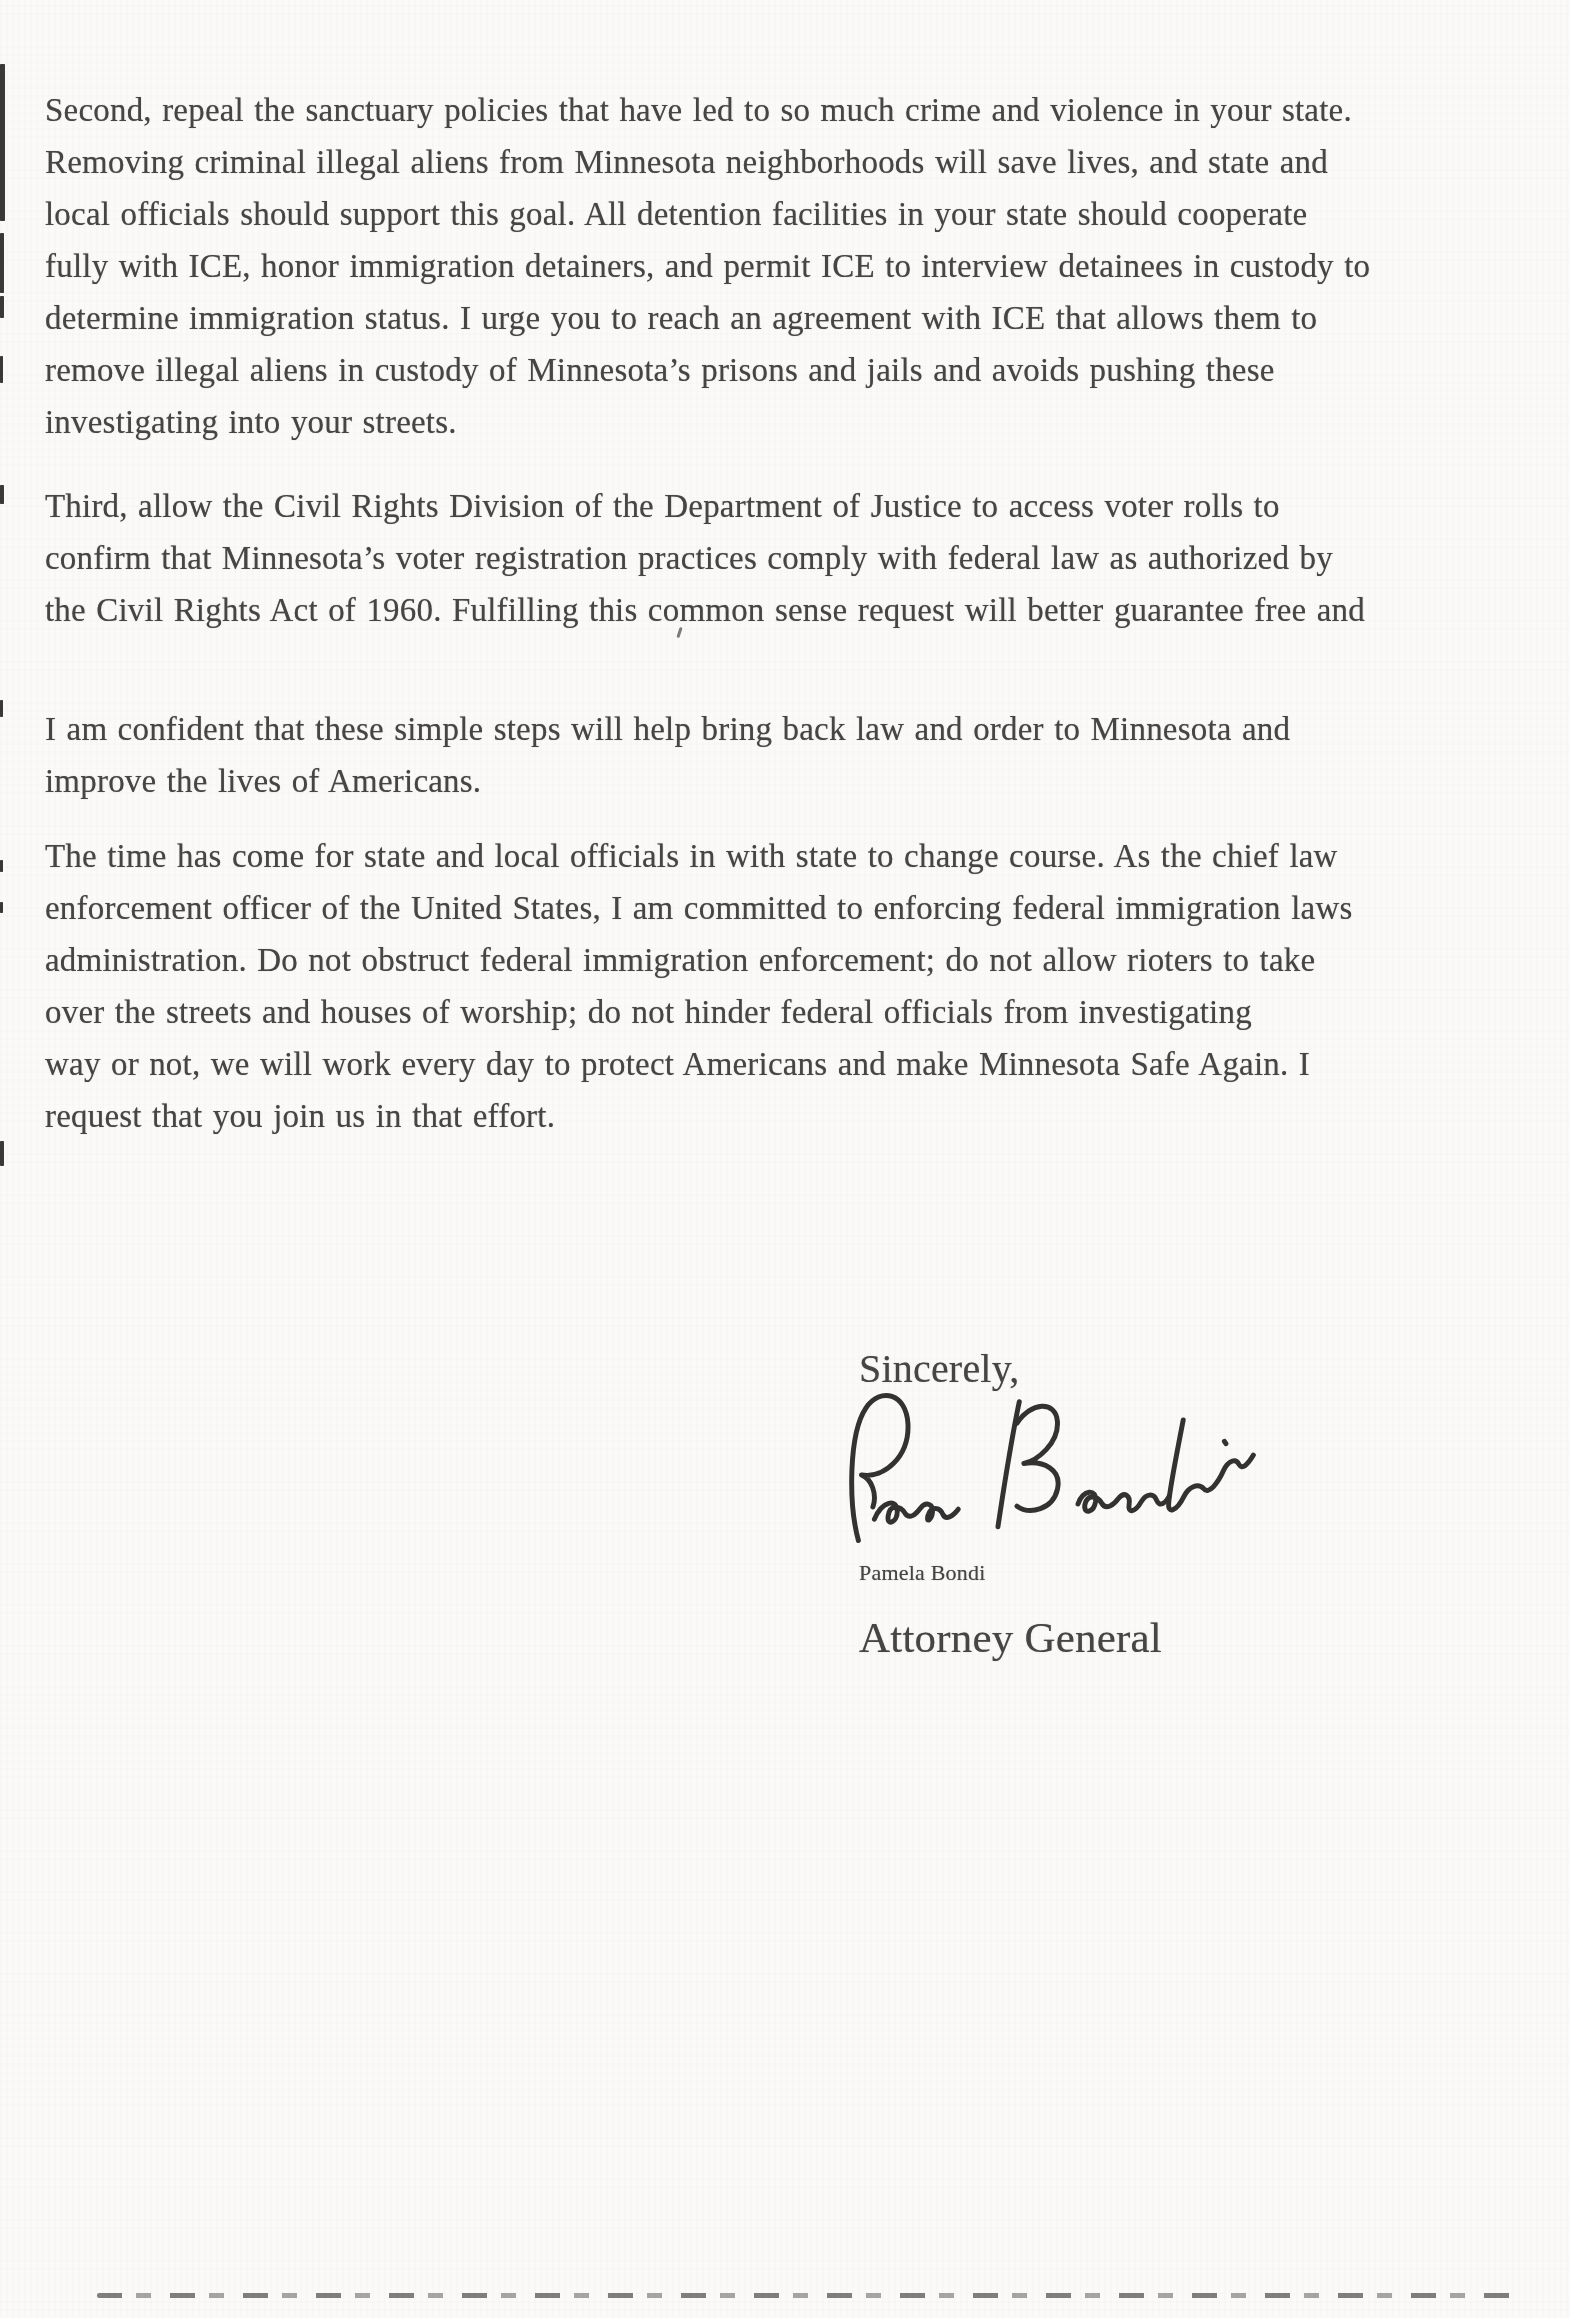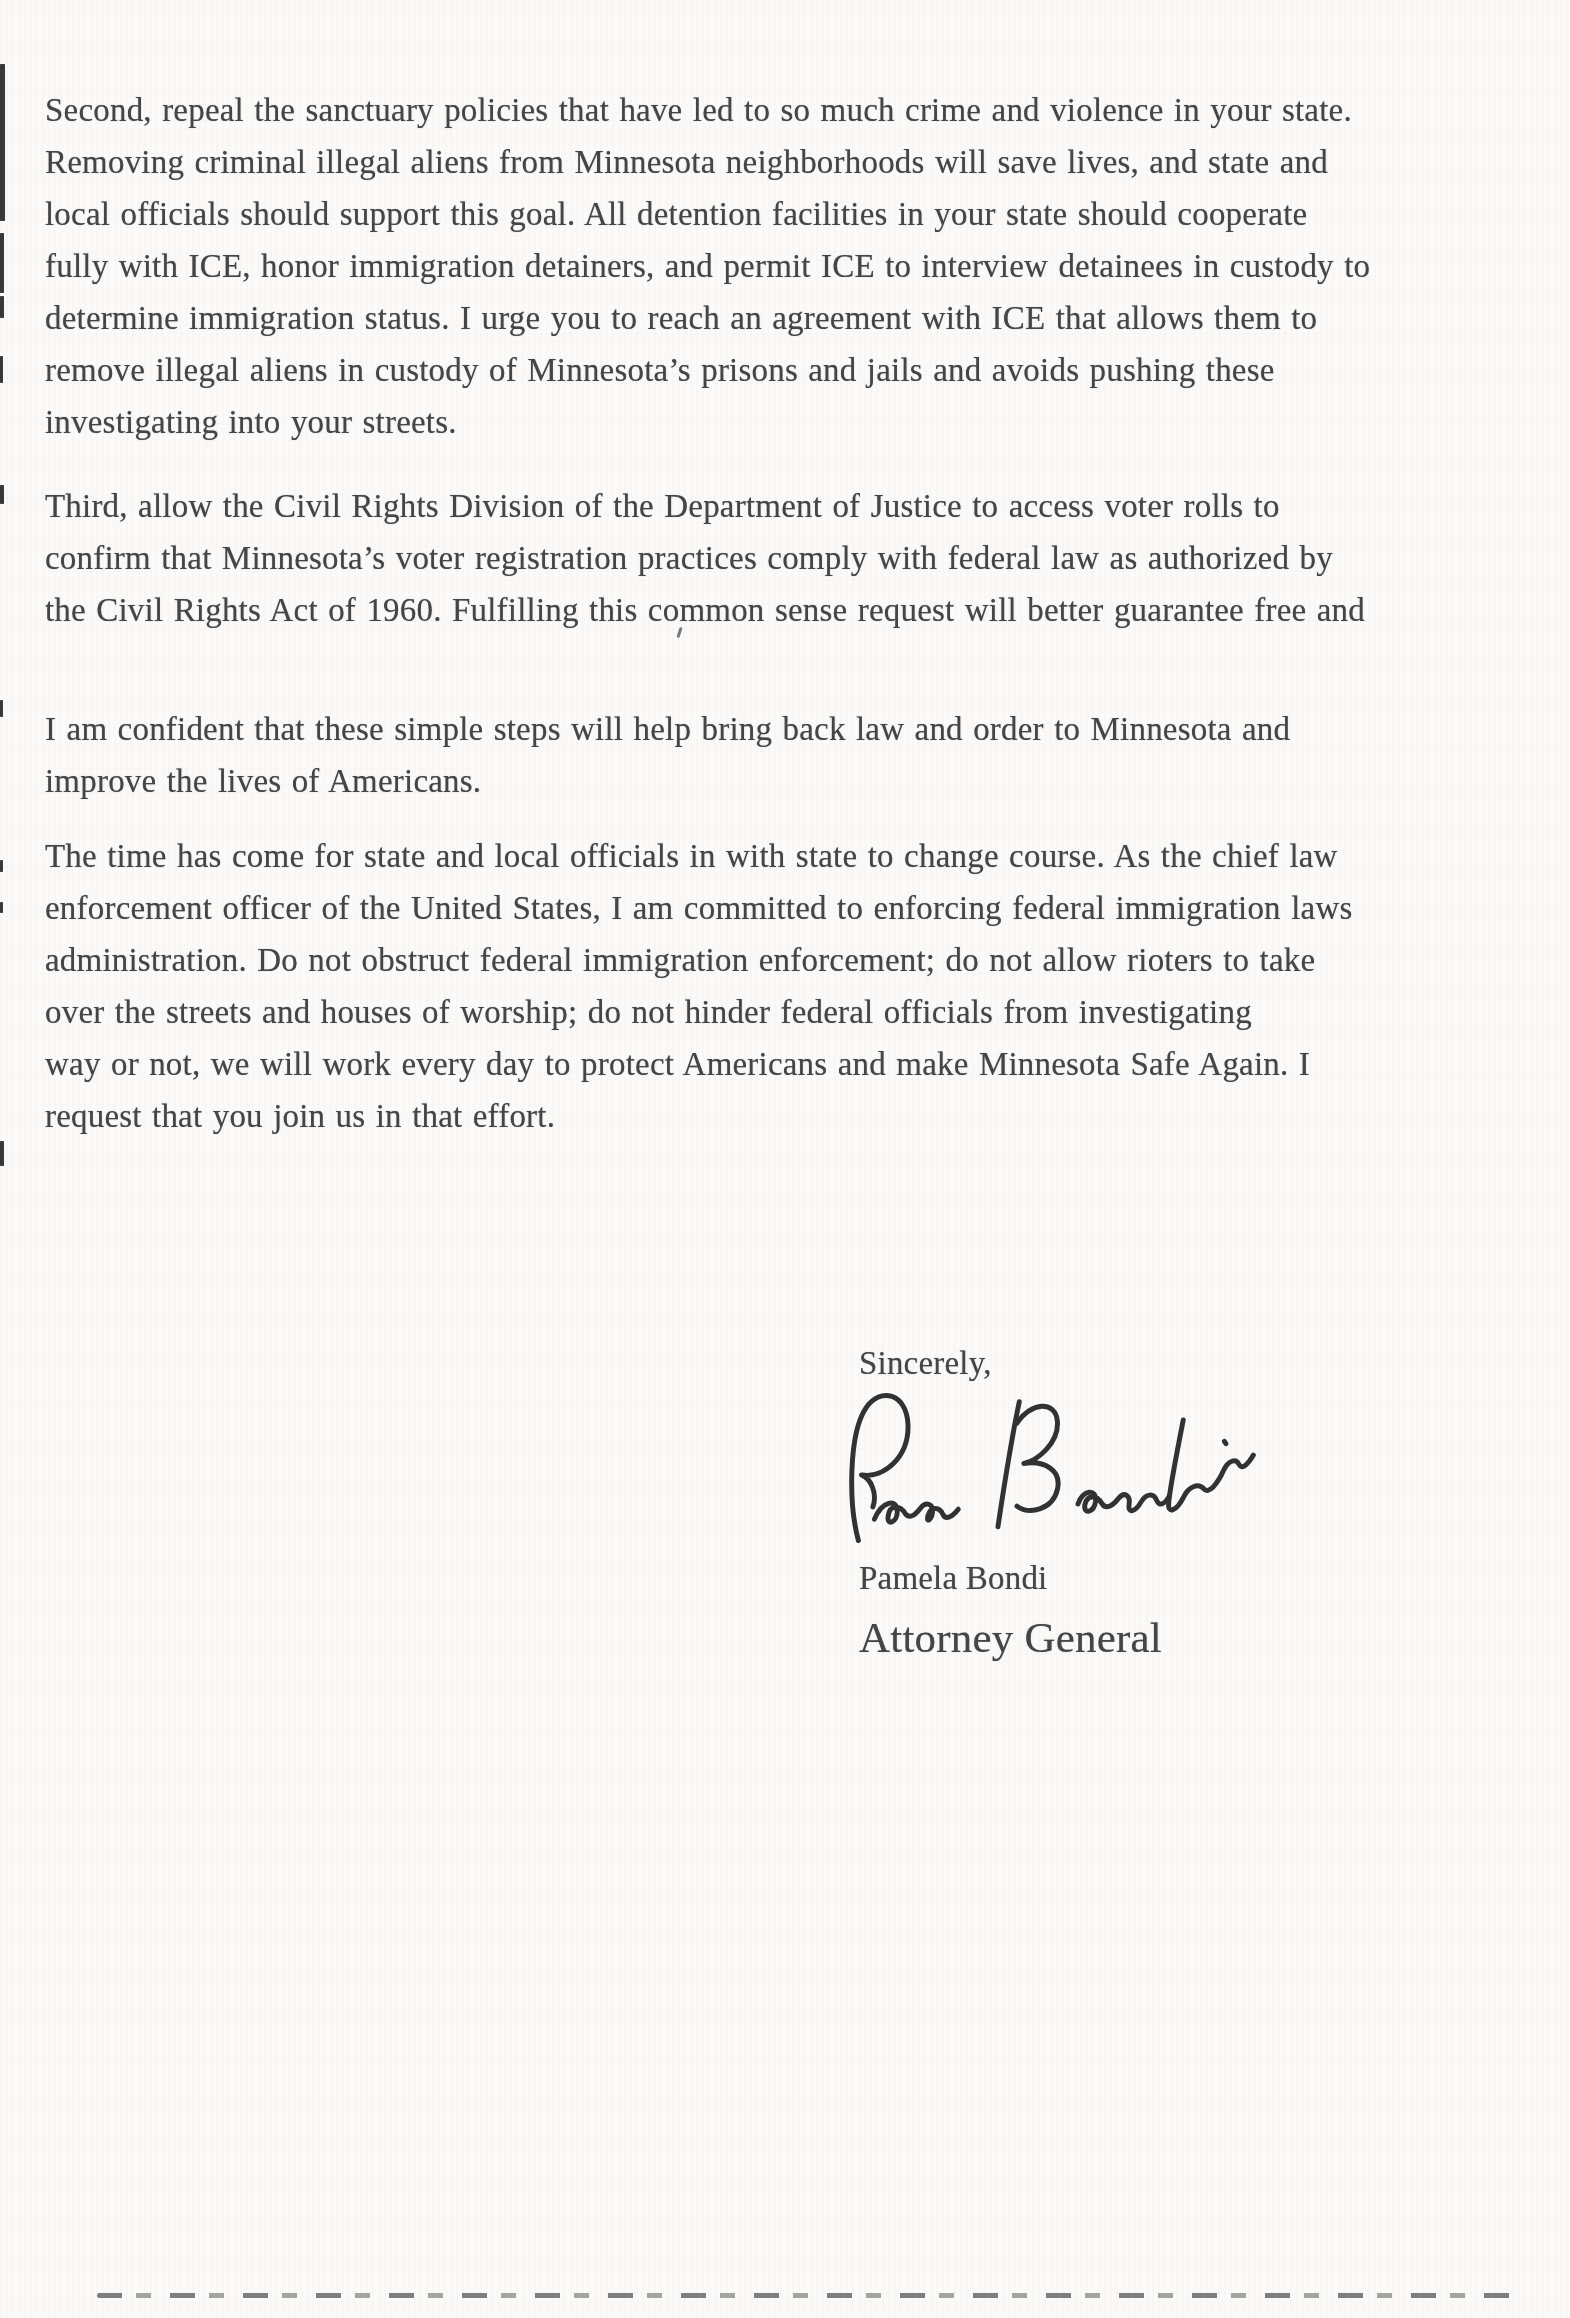--- a/index.html
+++ b/index.html
@@ -33,36 +33,36 @@
     word-spacing: 1.9px;
     text-shadow: 0 0 0.9px rgba(70,70,70,0.55);
   }
   .line {
     white-space: nowrap;
   }
   .closing-salutation {
     position: absolute;
     left: 859px;
     top: 1345px;
-    font-size: 33px;
+    font-size: 40px;
     letter-spacing: 0.2px;
     text-shadow: 0 0 0.9px rgba(70,70,70,0.55);
   }
   .signature-svg {
     position: absolute;
     left: 823px;
     top: 1388px;
     width: 449px;
     height: 183px;
   }
   .closing-name {
     position: absolute;
     left: 859px;
     top: 1560px;
-    font-size: 33px;
+    font-size: 22px;
     letter-spacing: 0.2px;
     text-shadow: 0 0 0.9px rgba(70,70,70,0.55);
   }
   .closing-title {
     position: absolute;
     left: 859px;
     top: 1613px;
     font-size: 43px;
     letter-spacing: 0.2px;
     text-shadow: 0 0 0.9px rgba(70,70,70,0.55);

